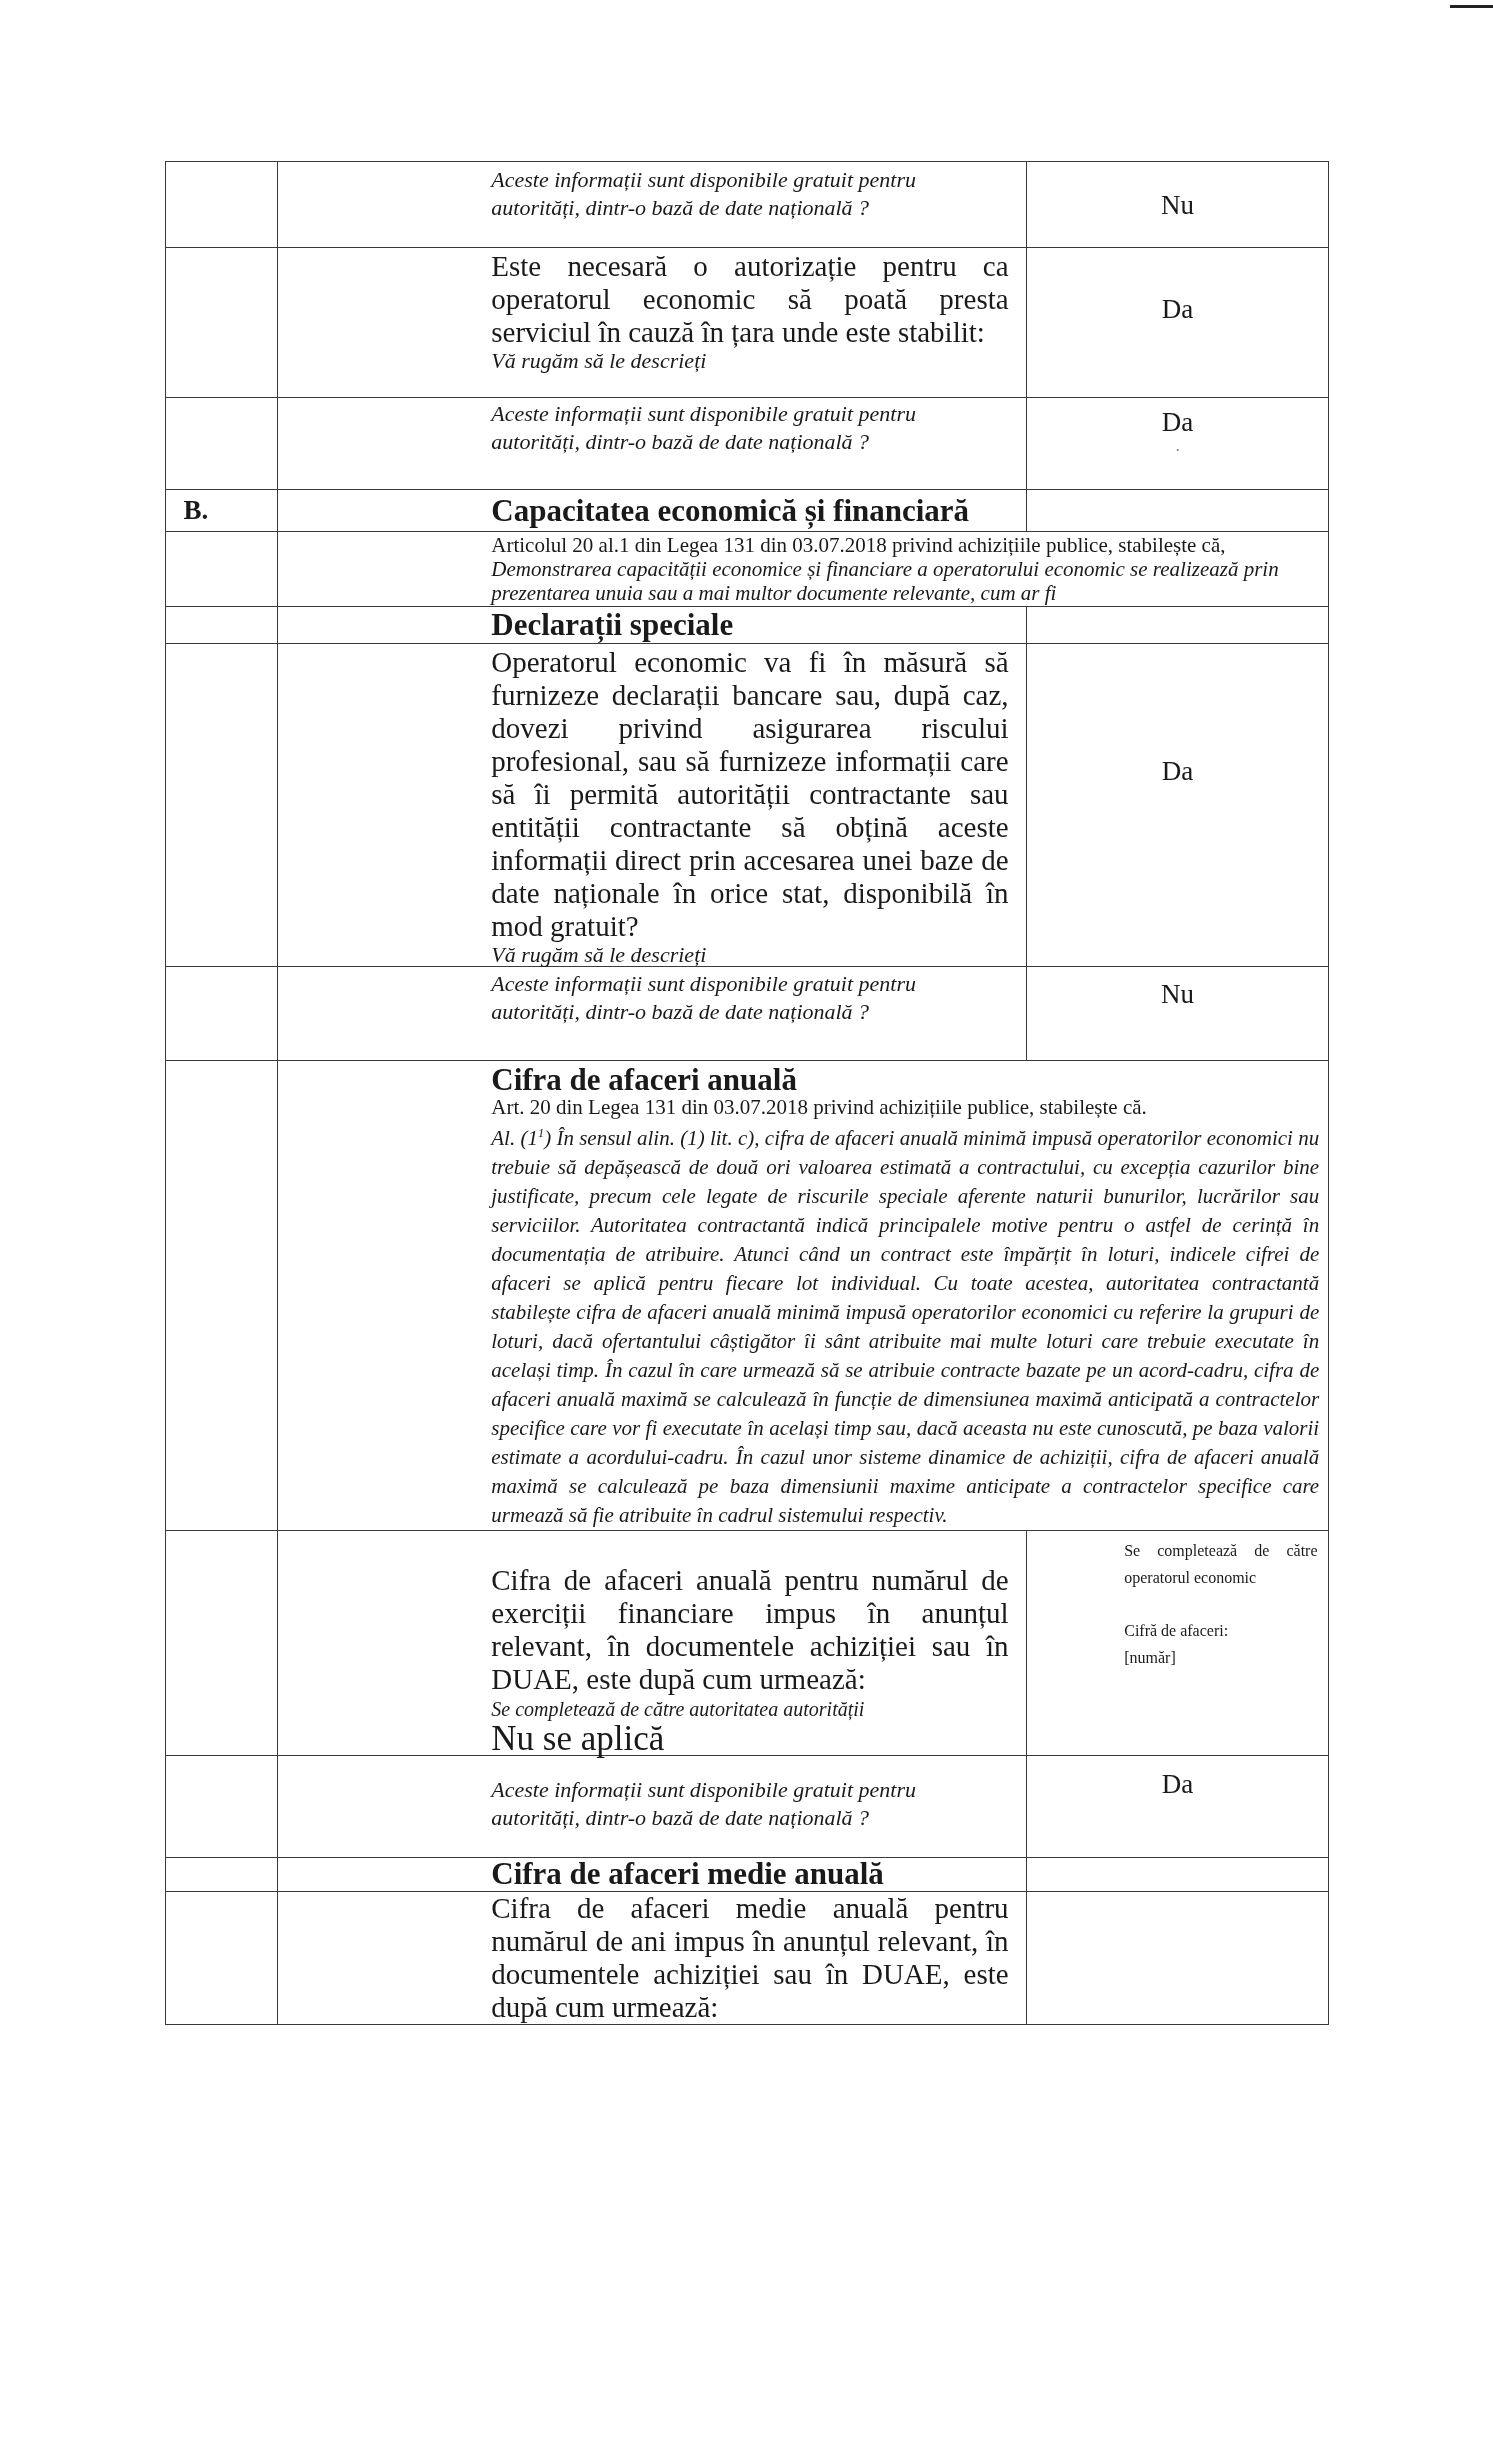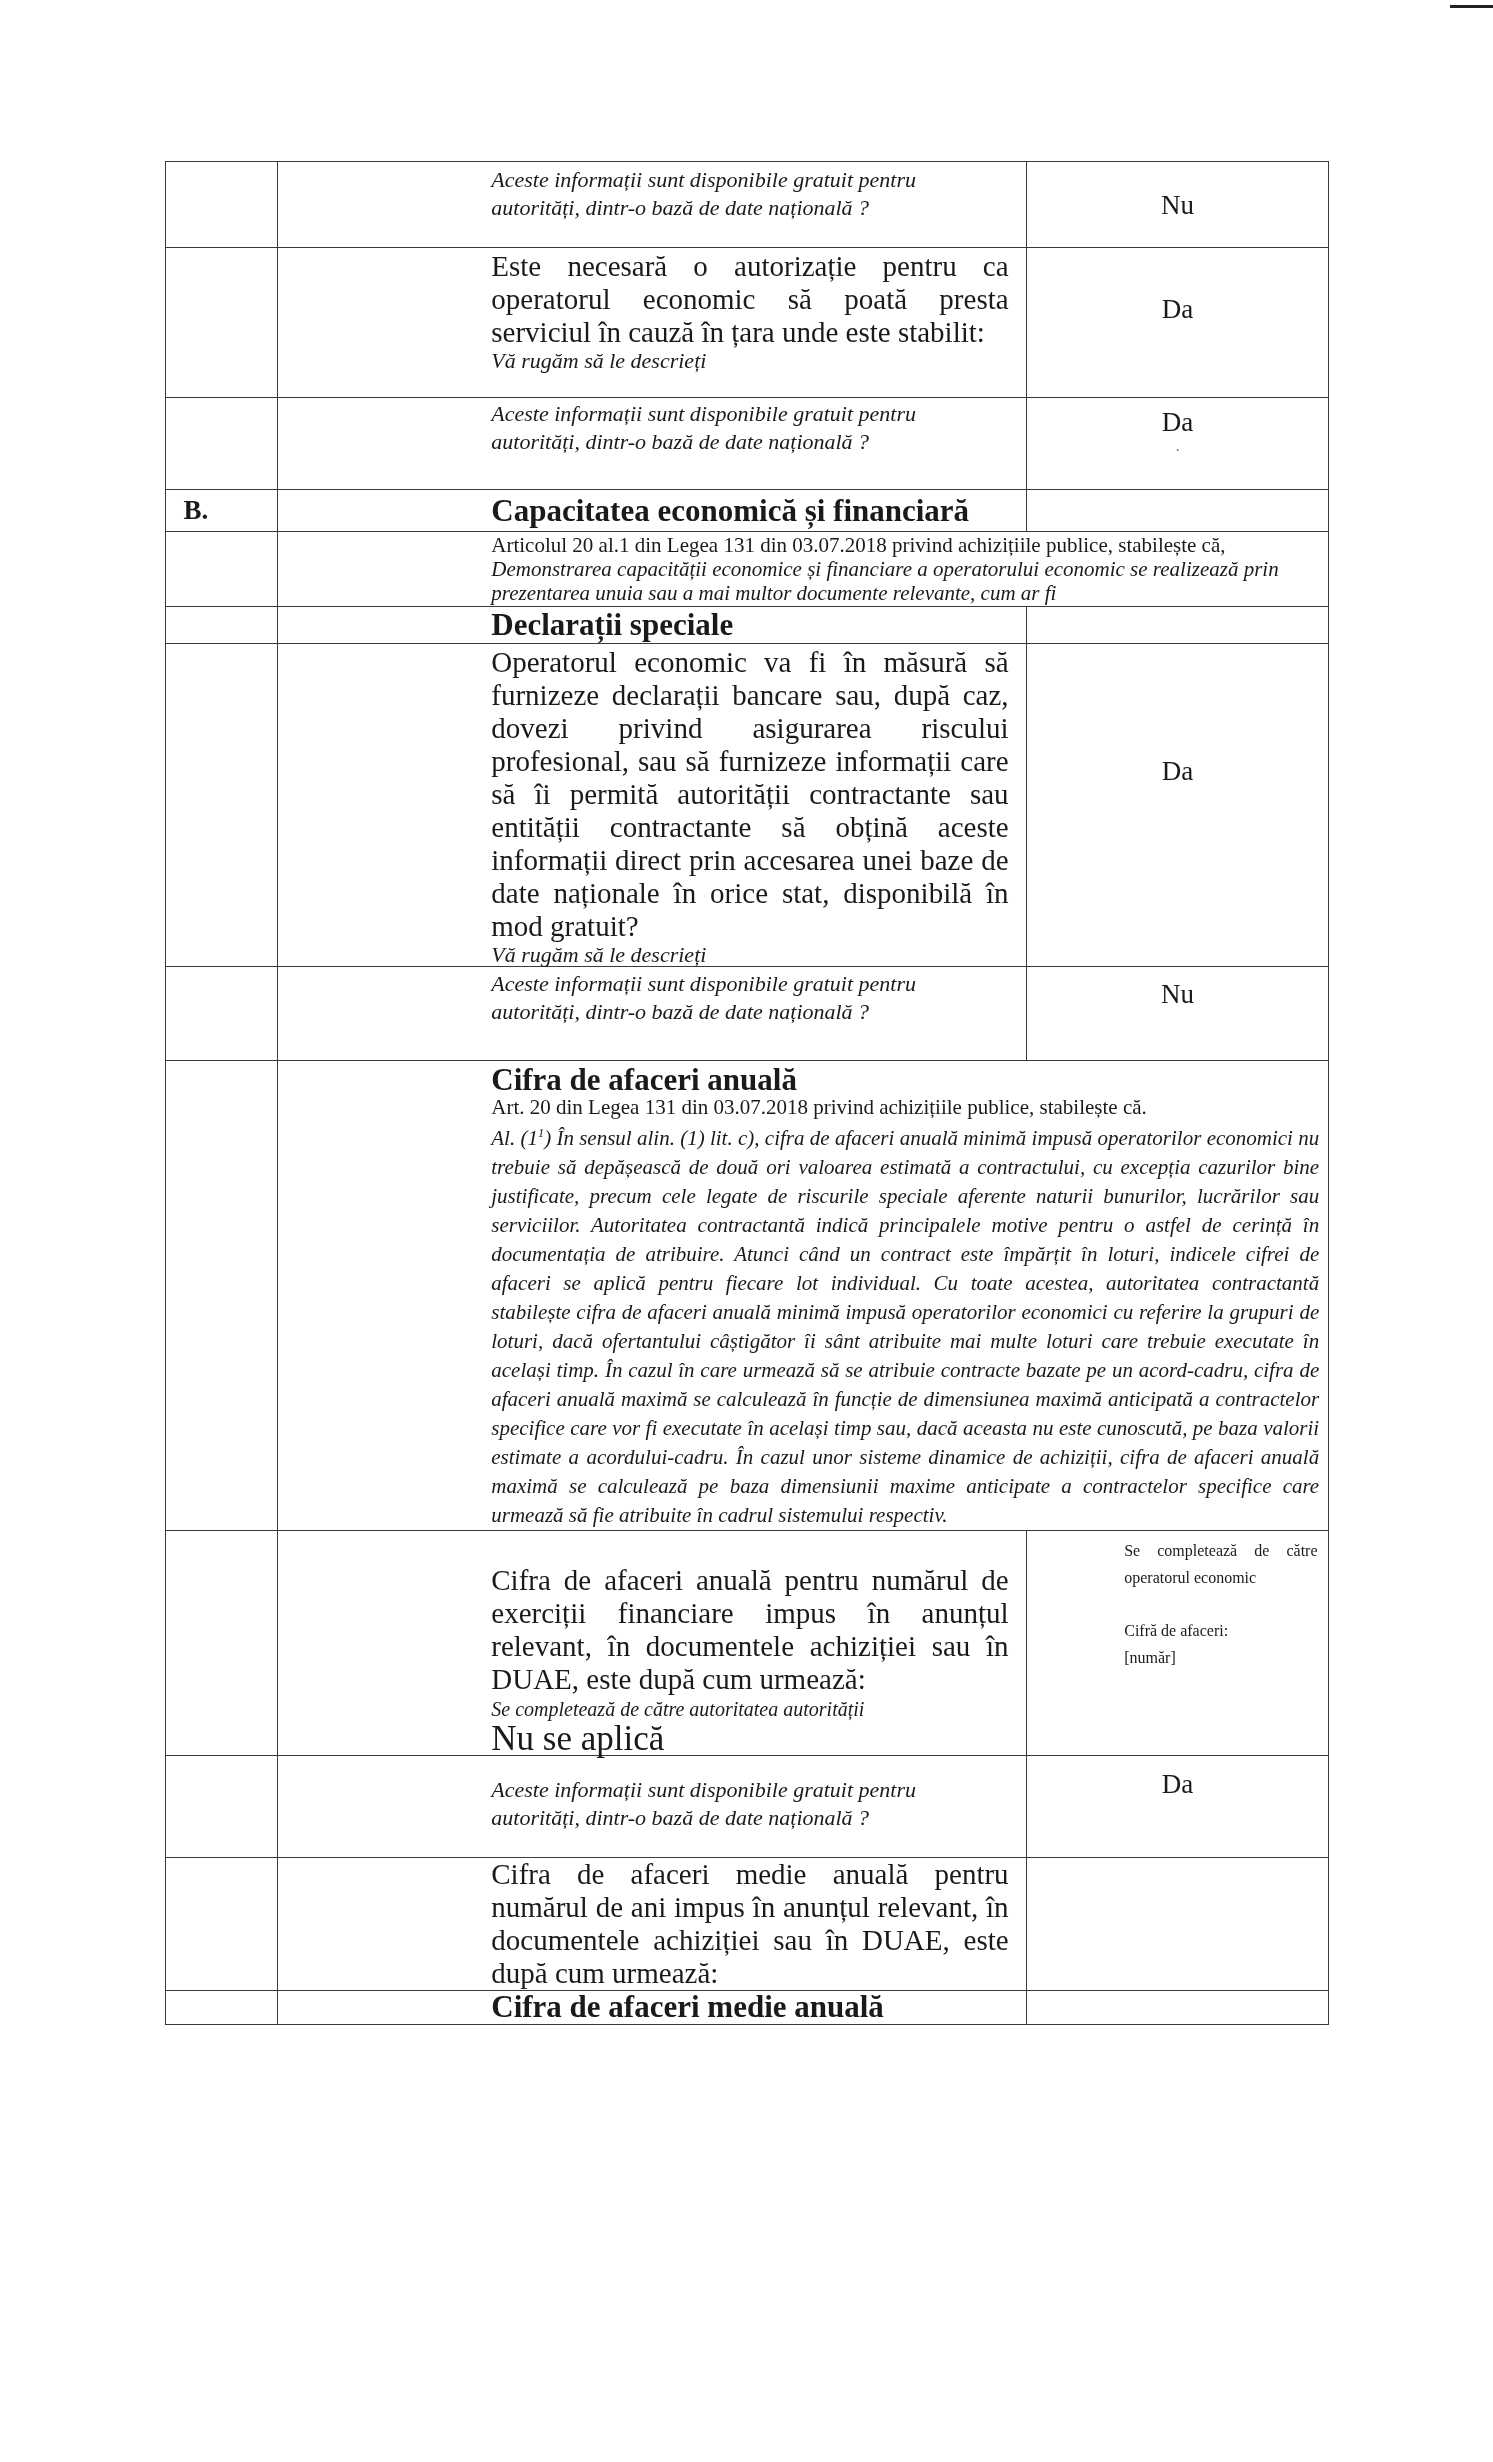--- a/index.html
+++ b/index.html
@@ -145,30 +145,30 @@
   <tr style="height:102px">
     <td></td>
     <td>
       <div class="inner ital" style="padding-top:19.3px">Aceste informații sunt disponibile gratuit pentru autorități, dintr-o bază de date națională ?</div>
     </td>
     <td class="ans">
       <div style="padding-top:12.3px">Da</div>
     </td>
   </tr>
 
+  <tr style="height:34px">
+    <td></td>
+    <td>
+      <div class="inner head" style="padding-top:0">Cifra de afaceri medie anuală</div>
+    </td>
+    <td></td>
+  </tr>
+
   <tr style="height:92px">
     <td></td>
     <td>
       <div class="inner big" style="padding-top:0">Cifra de afaceri medie anuală pentru numărul de ani impus în anunțul relevant, în documentele achiziției sau în DUAE, este după cum urmează:</div>
-    </td>
-    <td></td>
-  </tr>
-
-  <tr style="height:34px">
-    <td></td>
-    <td>
-      <div class="inner head" style="padding-top:0">Cifra de afaceri medie anuală</div>
     </td>
     <td></td>
   </tr>
 </tbody>
   </table>
 
 
 </body></html>

